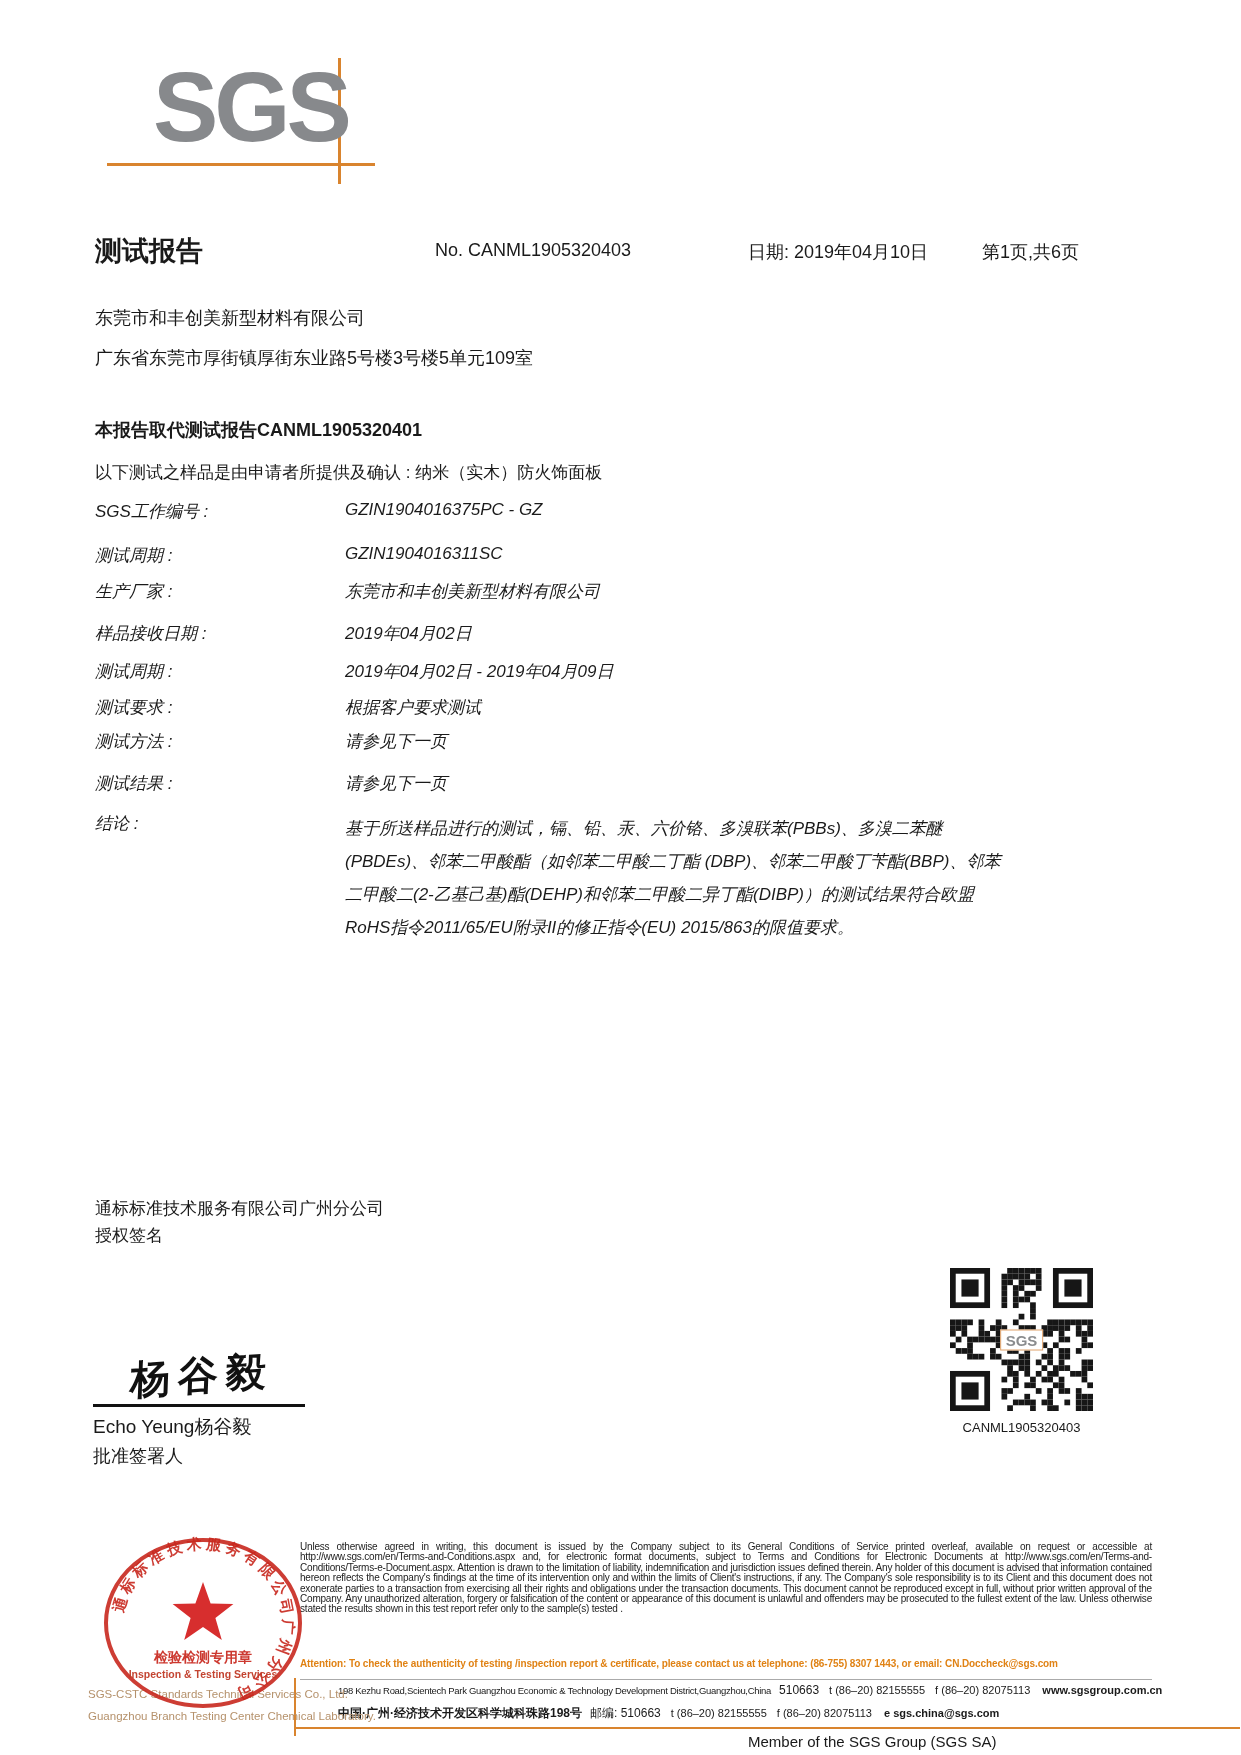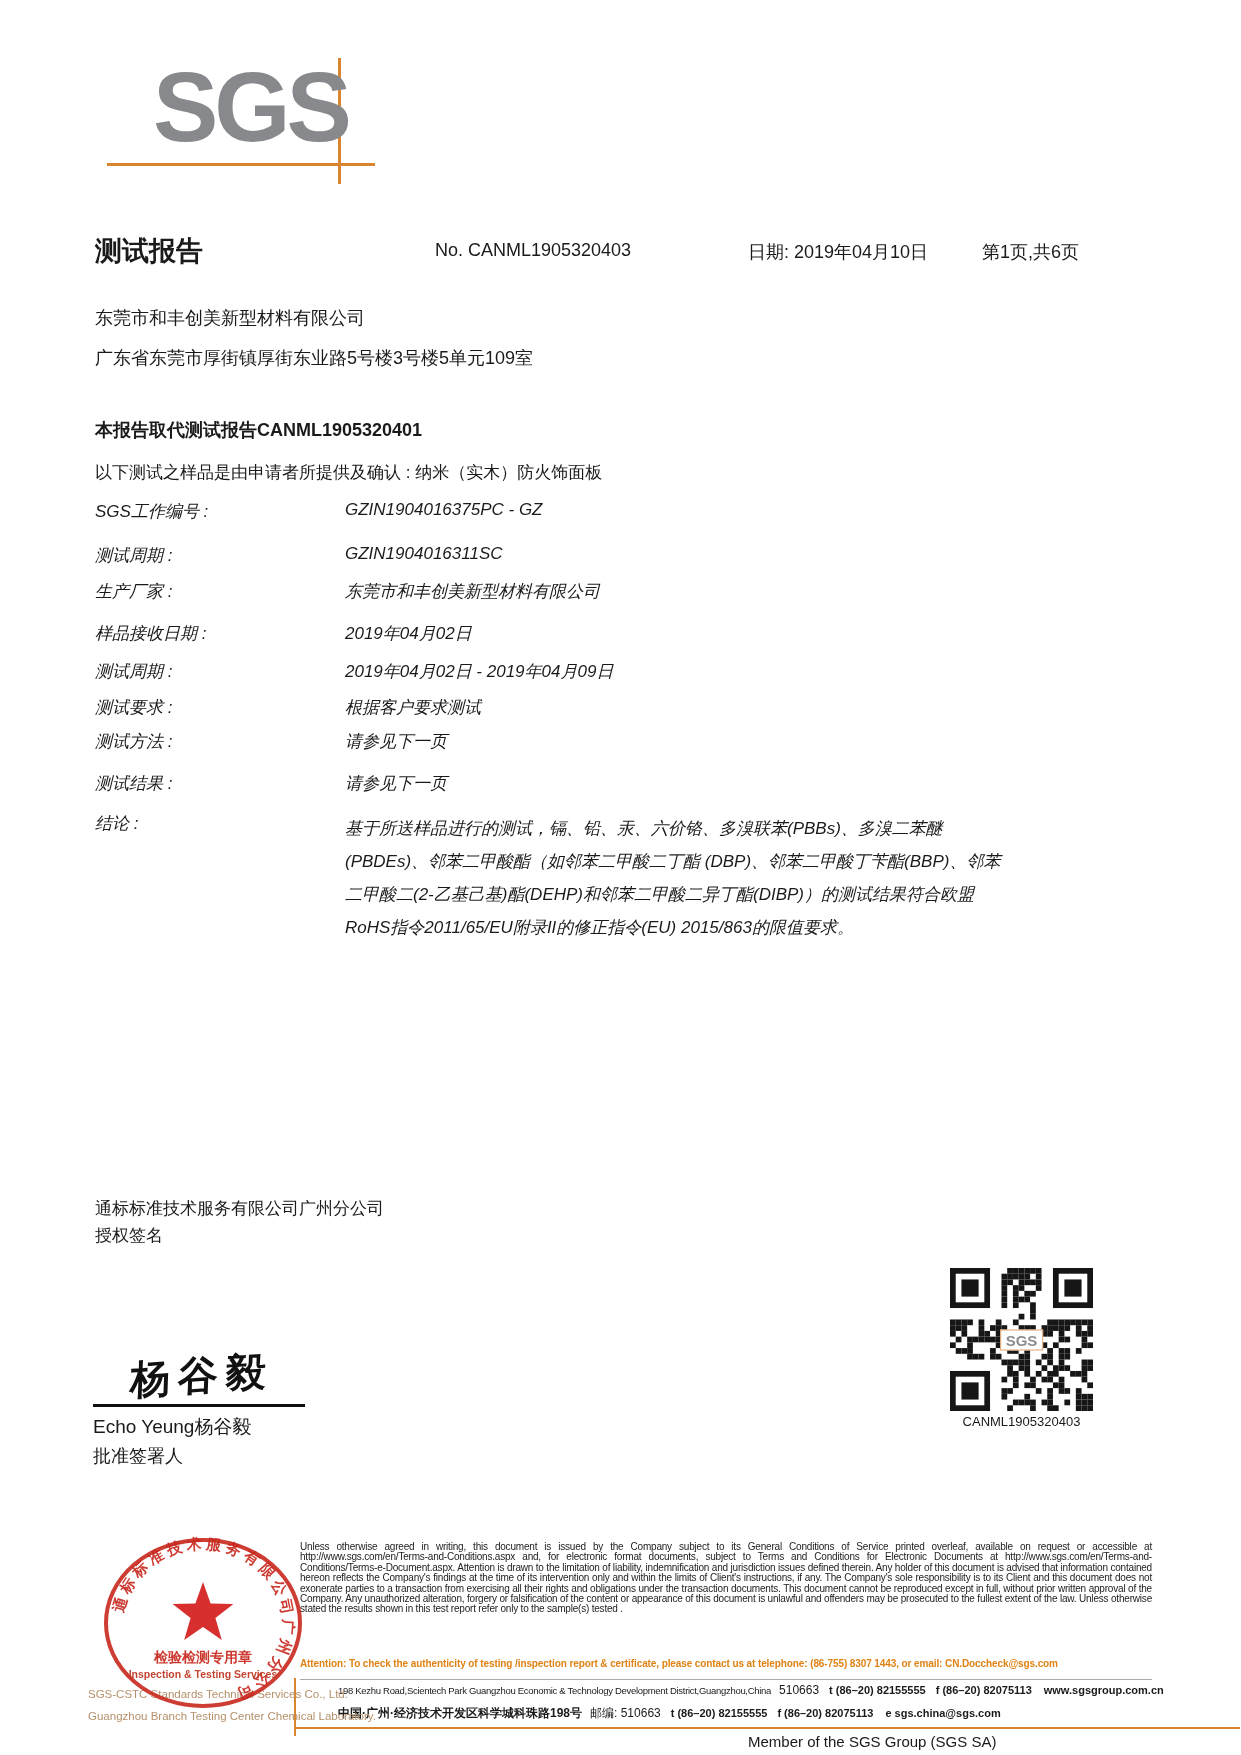--- a/index.html
+++ b/index.html
@@ -43,40 +43,40 @@
   .sig-name{position:absolute;left:93px;top:1414px;font-size:19px;}
   .sig-title{position:absolute;left:93px;top:1444px;font-size:18px;}
   
   .qr-wrap{position:absolute;left:950px;top:1268px;width:148px;}
   .qr-box{position:relative;width:143px;height:143px;background:#fff;}
   .qr-center{
     position:absolute;left:50%;top:50%;transform:translate(-50%,-50%);
     background:#fff;border:1px solid #e0a26a;color:#8a8c8e;font-weight:bold;
     font-size:15px;padding:1px 5px;letter-spacing:0px;
   }
-  .qr-caption{margin-top:3px;width:143px;text-align:center;font-size:13px;color:#1a1a1a;}
+  .qr-caption{margin-top:9px;width:143px;text-align:center;font-size:13px;color:#1a1a1a;}
   
   .stamp{position:absolute;left:98px;top:1536px;width:210px;height:174px;z-index:3;}
   .tan-line1{position:absolute;left:88px;top:1688px;font-size:11.5px;color:#b5916b;z-index:2;white-space:nowrap;}
   .tan-line2{position:absolute;left:88px;top:1710px;font-size:11.5px;color:#b5916b;z-index:2;white-space:nowrap;}
   
   .disclaimer{
     position:absolute;left:300px;top:1542px;width:852px;font-size:10px;line-height:10.4px;
     color:#222;text-align:justify;letter-spacing:-0.2px;
   }
   .attention{
     position:absolute;left:300px;top:1658px;width:852px;font-size:10px;line-height:11px;
     color:#e08214;font-weight:bold;letter-spacing:-0.1px;
   }
   .contact{position:absolute;left:300px;top:1679px;width:852px;border-top:1px solid #aaa;padding-top:3px;}
   .crow{display:flex;align-items:baseline;white-space:nowrap;height:22px;margin-left:38px;}
   .crow .addr{font-size:9.5px;letter-spacing:-0.3px;}
   .crow .addr.cn{font-size:12px;font-weight:bold;letter-spacing:0;}
   .crow .postal{font-size:12px;margin-left:8px;}
-  .crow .tel,.crow .fax{font-size:11px;margin-left:10px;font-weight:bold;}
+  .crow .tel,.crow .fax{font-size:11px;margin-left:10px;}
   .crow .extra{font-size:11px;font-weight:bold;margin-left:12px;}
   .foot-vline{position:absolute;left:294px;top:1678px;width:2px;height:58px;background:#d9842e;z-index:1;}
   .foot-hline{position:absolute;left:294px;top:1727px;width:946px;height:2px;background:#d9842e;}
   .member{position:absolute;left:748px;top:1733px;font-size:15px;font-weight:normal;}
 </style>
 </head>
 <body>
 
 <div class="page">
 

